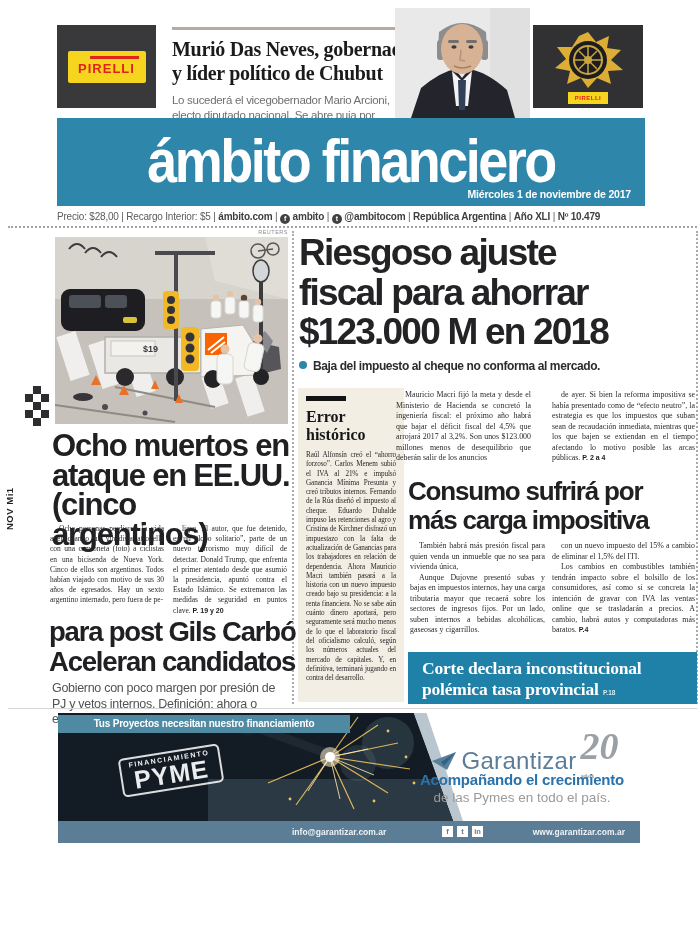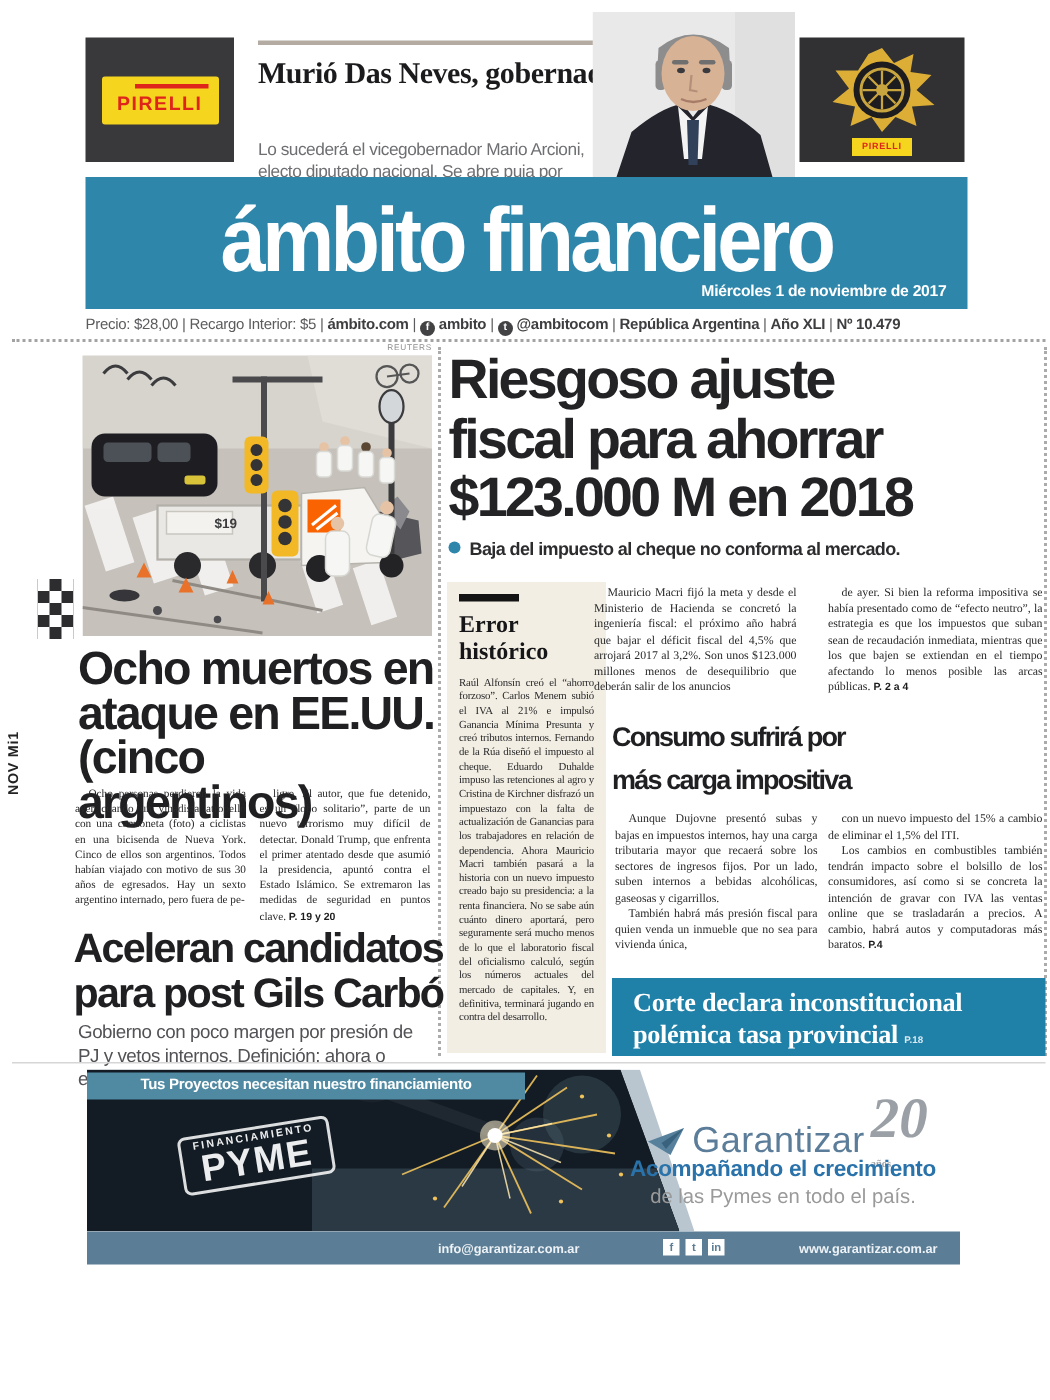--- a/index.html
+++ b/index.html
@@ -73,21 +73,21 @@
   #error-bar{width:40px;height:5px;background:#141414}
   #error-title{margin-top:7px;font-family:"Liberation Serif",serif;font-weight:700;font-size:16px;line-height:18px;color:#161618}
   #error-body{margin-top:7px;font-family:"Liberation Serif",serif;font-size:7.2px;line-height:9.3px;
               text-align:justify;color:#29292b;letter-spacing:-0.1px}
 
   
   #fiscal-col1{left:396px;top:390px;width:135px;height:84px;font-size:7.9px;line-height:10.5px}
   #fiscal-col2{left:552px;top:390px;width:143px;height:84px;font-size:7.9px;line-height:10.5px}
 
   
-  #consumo-headline{left:408px;top:477px;width:290px;font-weight:700;font-size:18px;line-height:28.5px;
+  #consumo-headline{left:408px;top:477px;width:290px;font-weight:700;font-size:26px;line-height:28.5px;
                     color:#202023;letter-spacing:-1.2px}
   #consumo-col1{left:410px;top:541px;width:135px;height:108px;font-size:7.9px;line-height:10.5px}
   #consumo-col2{left:552px;top:541px;width:143px;height:108px;font-size:7.9px;line-height:10.5px}
 
   
   #corte-box{left:408px;top:652px;width:289px;height:52px;background:#1f80a8;padding:6px 14px}
   #corte-box .txt{font-family:"Liberation Serif",serif;font-weight:700;font-size:17.5px;line-height:21px;
                   color:#ffffff;letter-spacing:-0.2px}
   #corte-box .pageref{color:#dce9f0;font-size:6.5px}
 
@@ -126,20 +126,21 @@
 
   <div class="abs pirelli-box" id="pirelli-left">
     <div class="pirelli-badge">
       <span>PIRELLI</span>
     </div>
   </div>
 
   <div class="abs" id="top-rule"></div>
   <div class="abs" id="top-headline">
     <div>Murió Das Neves, gobernador</div>
+    <div>y líder político de Chubut</div>
   </div>
   <div class="abs" id="top-dek">
     <span>Lo sucederá el vicegobernador Mario Arcioni, electo diputado nacional. Se abre puja por cargo.</span>
     <b class="pageref">P.17</b>
   </div>
 
   <svg class="abs" id="das-neves-photo" viewBox="0 0 135 110" width="135" height="110">
     <rect width="135" height="110" fill="#e9e9e9"></rect>
     <rect x="95" width="40" height="110" fill="#e0e0e0"></rect>
     <path d="M16,110 L26,80 Q45,64 60,61 L67,70 L74,61 Q92,64 112,82 L120,110 Z" fill="#24252c"></path>
@@ -306,22 +307,22 @@
   </div>
   <div class="abs bodycol" id="attack-col1">
     <p><span>Ocho personas perdieron la vida ayer cuando un yihadista atropelló con una camioneta (foto) a ciclistas en una bicisenda de Nueva York. Cinco de ellos son argentinos. Todos habían viajado con motivo de sus 30 años de egresados. Hay un sexto argentino internado, pero fuera de pe-</span></p>
   </div>
   <div class="abs bodycol" id="attack-col2">
     <p><span>ligro. El autor, que fue detenido, es un “lobo solitario”, parte de un nuevo terrorismo muy difícil de detectar. Donald Trump, que enfrenta el primer atentado desde que asumió la presidencia, apuntó contra el Estado Islámico. Se extremaron las medidas de seguridad en puntos clave.</span>
        <b class="pageref">P. 19 y 20</b></p>
   </div>
 
   <div class="abs" id="aceleran-headline">
+    <div>para post Gils Carbó</div>
     <div>Aceleran candidatos</div>
-    <div>para post Gils Carbó</div>
   </div>
   <div class="abs" id="aceleran-dek">
     <span>Gobierno con poco margen por presión de PJ y vetos internos. Definición: ahora o entrado 2018.</span>
     <b class="pageref">P.10</b>
   </div>
 
   <div class="abs" id="lead-headline">
     <div>Riesgoso ajuste</div>
     <div>fiscal para ahorrar</div>
     <div>$123.000 M en 2018</div>
@@ -336,31 +337,31 @@
       <div>Error</div>
       <div>histórico</div>
     </div>
     <div id="error-body">Raúl Alfonsín creó el “ahorro forzoso”. Carlos Menem subió el IVA al 21% e impulsó Ganancia Mínima Presunta y creó tributos internos. Fernando de la Rúa diseñó el impuesto al cheque. Eduardo Duhalde impuso las retenciones al agro y Cristina de Kirchner disfrazó un impuestazo con la falta de actualización de Ganancias para los trabajadores en relación de dependencia. Ahora Mauricio Macri también pasará a la historia con un nuevo impuesto creado bajo su presidencia: a la renta financiera. No se sabe aún cuánto dinero aportará, pero seguramente será mucho menos de lo que el laboratorio fiscal del oficialismo calculó, según los números actuales del mercado de capitales. Y, en definitiva, terminará jugando en contra del desarrollo.</div>
   </div>
 
   <div class="abs bodycol" id="fiscal-col1">
     <p><span>Mauricio Macri fijó la meta y desde el Ministerio de Hacienda se concretó la ingeniería fiscal: el próximo año habrá que bajar el déficit fiscal del 4,5% que arrojará 2017 al 3,2%. Son unos $123.000 millones menos de desequilibrio que deberán salir de los anuncios</span></p>
   </div>
   <div class="abs bodycol" id="fiscal-col2">
-    <p><span>de ayer. Si bien la reforma impositiva se había presentado como de “efecto neutro”, la estrategia es que los impuestos que suban sean de recaudación inmediata, mientras que los que bajen se extiendan en el tiempo afectando lo menos posible las arcas públicas.</span>
+    <p><span>de ayer. Si bien la reforma impositiva se había presentado como de “efecto neutro”, la estrategia es que los impuestos que suban sean de recaudación inmediata, mientras que los que bajen se extiendan en el tiempo afectando lo motivo posible las arcas públicas.</span>
        <b class="pageref">P. 2 a 4</b></p>
   </div>
 
   <div class="abs" id="consumo-headline">
     <div>Consumo sufrirá por</div>
     <div>más carga impositiva</div>
   </div>
   <div class="abs bodycol" id="consumo-col1">
+    <p><span>También habrá más presión fiscal para quien venda un inmueble que no sea para vivienda única,</span></p>
     <p><span>Aunque Dujovne presentó subas y bajas en impuestos internos, hay una carga tributaria mayor que recaerá sobre los sectores de ingresos fijos. Por un lado, suben internos a bebidas alcohólicas, gaseosas y cigarrillos.</span></p>
-    <p><span>También habrá más presión fiscal para quien venda un inmueble que no sea para vivienda única,</span></p>
   </div>
   <div class="abs bodycol" id="consumo-col2">
     <p><span>con un nuevo impuesto del 15% a cambio de eliminar el 1,5% del ITI.</span></p>
     <p><span>Los cambios en combustibles también tendrán impacto sobre el bolsillo de los consumidores, así como si se concreta la intención de gravar con IVA las ventas online que se trasladarán a precios. A cambio, habrá autos y computadoras más baratos.</span>
        <b class="pageref">P.4</b></p>
   </div>
 
   <div class="abs" id="corte-box">
     <div class="txt">Corte declara inconstitucional</div>
     <div class="txt">

